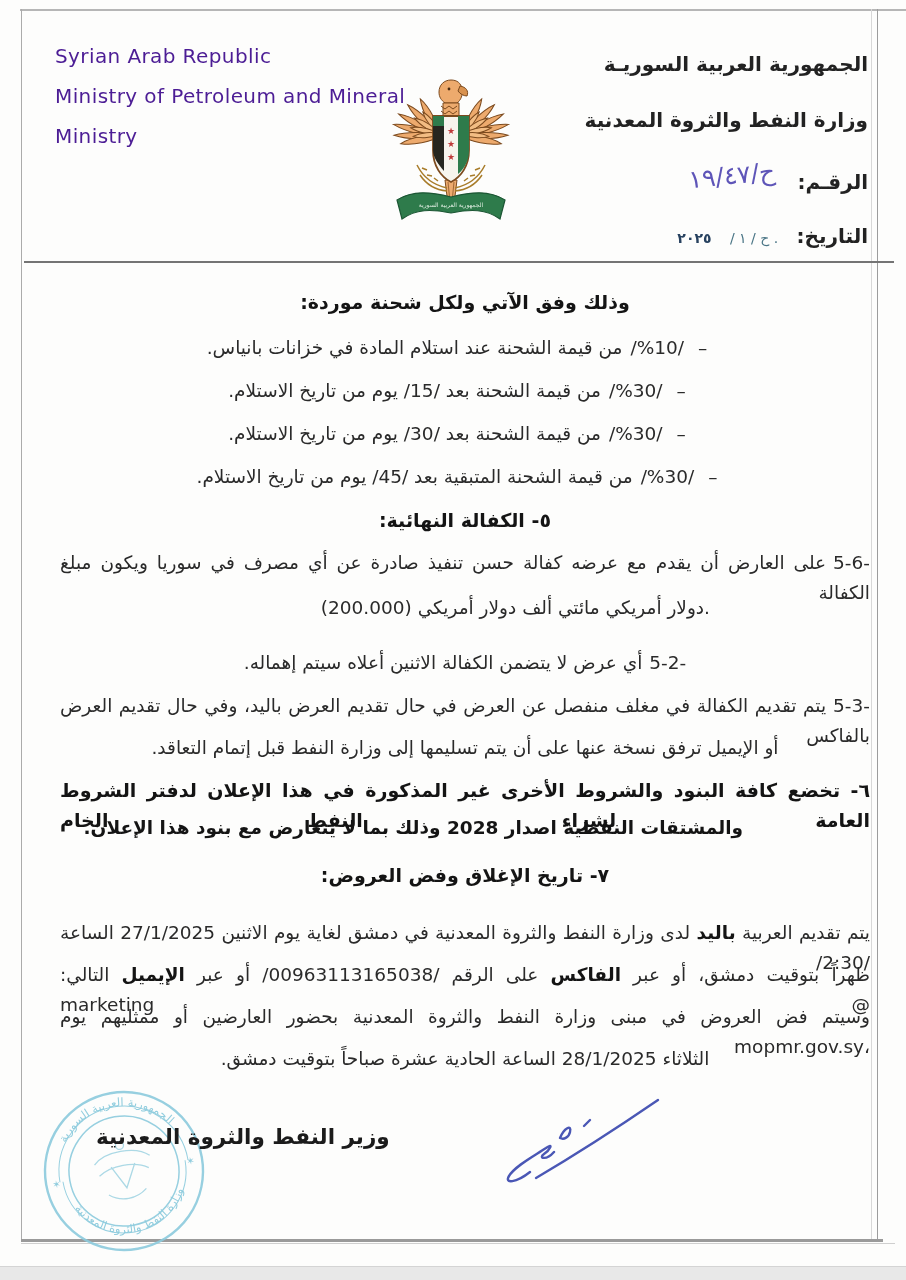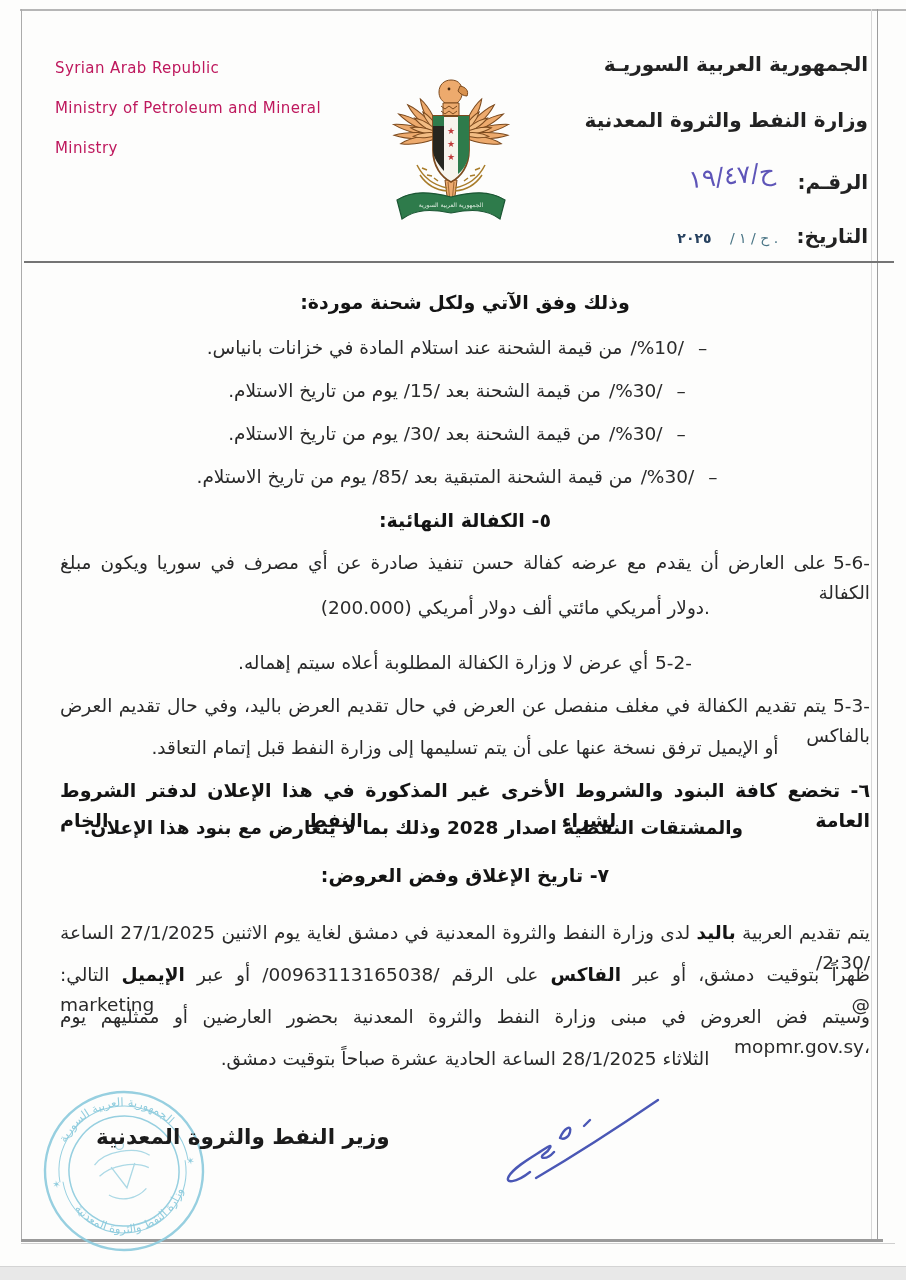--- a/index.html
+++ b/index.html
@@ -9,21 +9,21 @@
   
   .frame-top{position:absolute;left:20px;right:0;top:9px;height:2px;background:#b6b6b6}
   .frame-left{position:absolute;left:21px;top:9px;width:1px;height:1233px;background:#ababab}
   .frame-right-outer{position:absolute;right:28px;top:9px;width:1px;height:1233px;background:#9c9c9c}
   .frame-right-inner{position:absolute;right:34px;top:9px;width:1px;height:1233px;background:#d8d8d8}
   .frame-bottom{position:absolute;left:21px;width:862px;top:1239px;height:3px;background:#9a9a9a}
   .frame-bottom-light{position:absolute;left:21px;width:874px;top:1243px;height:1px;background:#cfcfcf}
   .divider{position:absolute;left:24px;right:12px;top:261px;height:2px;background:#747474}
   .bottom-strip{position:absolute;left:0;right:0;top:1266px;height:14px;background:#e8e8e8;border-top:1px solid #d4d4d4}
   
-  .en-block{position:absolute;left:55px;top:48px;font-size:15px;color:#be185d;line-height:40px;letter-spacing:.4px}
+  .en-block{position:absolute;left:55px;top:36px;font-size:20px;color:#4c1d95;line-height:40px;letter-spacing:.4px}
   .ar-hline{position:absolute;right:38px;direction:rtl;font-weight:bold;font-size:20px;color:#222}
   .field-row{position:absolute;right:38px;direction:rtl;font-size:20px;color:#222;white-space:nowrap}
   .field-label{font-weight:bold}
   .hw-number{display:inline-block;color:#5e55b8;font-size:25px;transform:rotate(-6deg) translateY(-5px);margin-right:16px;letter-spacing:3px}
   .hw-date{display:inline-block;color:#4a7586;font-size:14px;margin-right:12px;letter-spacing:2px}
   .hw-year{color:#27415f;font-weight:bold}
   
   .ln{position:absolute;left:60px;right:36px;font-size:18.5px;line-height:30px;direction:rtl;text-align:center;color:#2a2a2a}
   .jus{text-align:justify;text-align-last:justify}
   .b{font-weight:bold;color:#141414}
@@ -178,33 +178,33 @@
 <div class="ln bullet" style="top:333px">
   <span class="dash">–</span><span class="pct">/%10/</span><span>من قيمة الشحنة عند استلام المادة في خزانات بانياس.</span>
 </div>
 <div class="ln bullet" style="top:376px">
   <span class="dash">–</span><span class="pct">/%30/</span><span>من قيمة الشحنة بعد /15/ يوم من تاريخ الاستلام.</span>
 </div>
 <div class="ln bullet" style="top:419px">
   <span class="dash">–</span><span class="pct">/%30/</span><span>من قيمة الشحنة بعد /30/ يوم من تاريخ الاستلام.</span>
 </div>
 <div class="ln bullet" style="top:462px">
-  <span class="dash">–</span><span class="pct">/%30/</span><span>من قيمة الشحنة المتبقية بعد /85/ يوم من تاريخ الاستلام.</span>
+  <span class="dash">–</span><span class="pct">/%30/</span><span>من قيمة الشحنة المتبقية بعد /45/ يوم من تاريخ الاستلام.</span>
 </div>
 
 <div class="ln hd" style="top:505px">٥- الكفالة النهائية:</div>
 
 <div class="ln jus" style="top:548px">
   <span class="num">5-6-</span><span>على العارض أن يقدم مع عرضه كفالة حسن تنفيذ صادرة عن أي مصرف في سوريا ويكون مبلغ الكفالة</span>
 </div>
 
 <div class="amount-line">(200.000) دولار أمريكي مائتي ألف دولار أمريكي.</div>
 
 <div class="ln" style="top:648px">
-  <span class="num">5-2-</span><span>أي عرض لا وزارة الكفالة المطلوبة أعلاه سيتم إهماله.</span>
+  <span class="num">5-2-</span><span>أي عرض لا يتضمن الكفالة الاثنين أعلاه سيتم إهماله.</span>
 </div>
 
 <div class="ln jus" style="top:691px">
   <span class="num">5-3-</span><span>يتم تقديم الكفالة في مغلف منفصل عن العرض في حال تقديم العرض باليد، وفي حال تقديم العرض بالفاكس</span>
 </div>
 <div class="ln" style="top:733px">أو الإيميل ترفق نسخة عنها على أن يتم تسليمها إلى وزارة النفط قبل إتمام التعاقد.</div>
 
 <div class="ln jus hd" style="top:775px">٦- تخضع كافة البنود والشروط الأخرى غير المذكورة في هذا الإعلان لدفتر الشروط العامة لشراء النفط الخام</div>
 <div class="indent-line">والمشتقات النفطية اصدار 2028 وذلك بما لا يتعارض مع بنود هذا الإعلان.</div>
 

